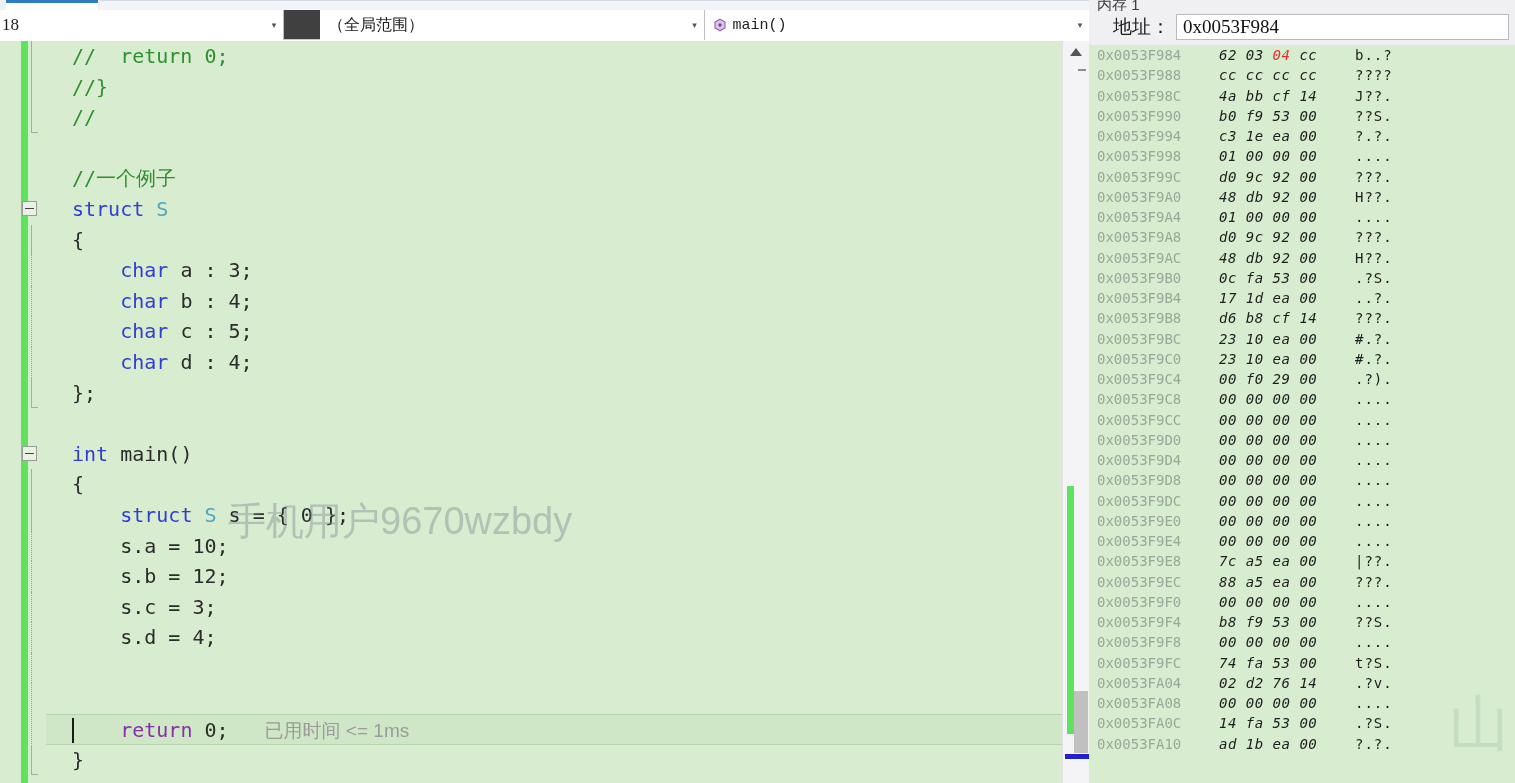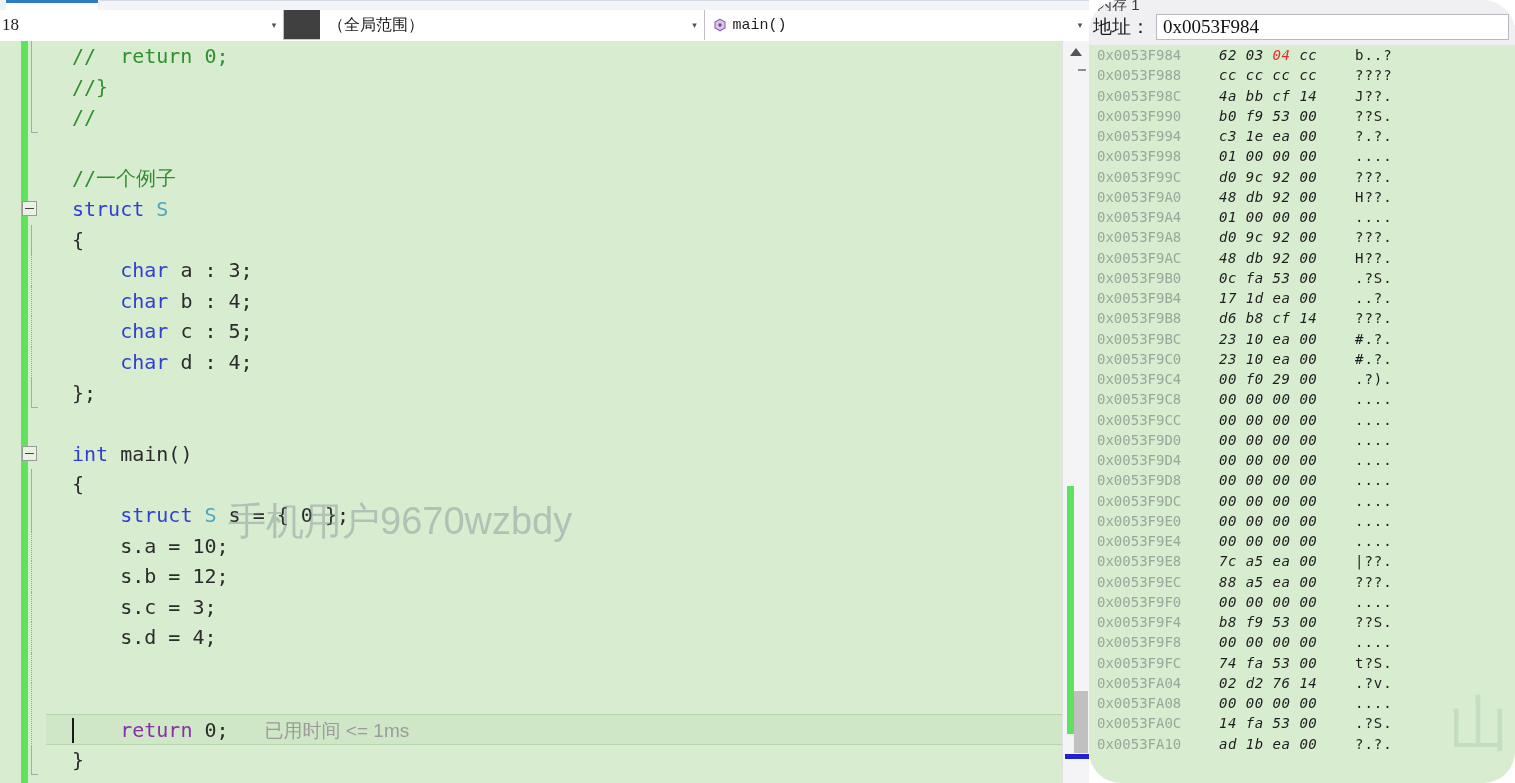--- a/index.html
+++ b/index.html
@@ -260,21 +260,20 @@
     background: #2222cc;
   }
 
   
   .mem-panel {
     position: absolute;
     left: 1089px; top: 0;
     width: 426px; height: 783px;
     background: #f0f0f3;
     overflow: hidden;
-    border-radius: 32px;
   }
   .mem-title {
     position: absolute;
     left: 8px; top: -4px;
     font-size: 15px;
     color: #3b3b3b;
     font-family: "Liberation Sans", sans-serif;
     white-space: nowrap;
   }
   .mem-addrbar {
@@ -282,21 +281,21 @@
     left: 0; top: 11px;
     width: 426px; height: 32px;
     background: #f0f0f3;
     display: flex;
     align-items: center;
   }
   .mem-addr-label {
     font-family: Liberation Serif, serif;
     font-size: 19px;
     color: #1a1a1a;
-    margin-left: 4px;
+    margin-left: 24px;
     white-space: nowrap;
   }
   .mem-addr-input {
     flex: 1;
     height: 26px;
     margin-left: 6px;
     margin-right: 6px;
     background: #ffffff;
     border: 1px solid #b9b9bf;
     box-sizing: border-box;

